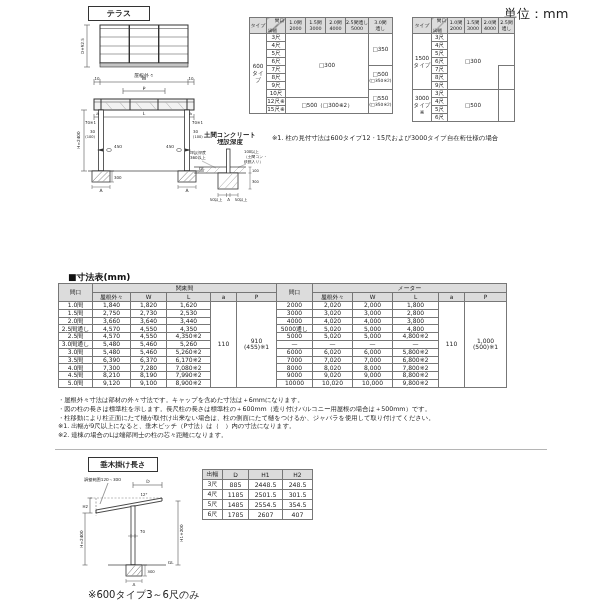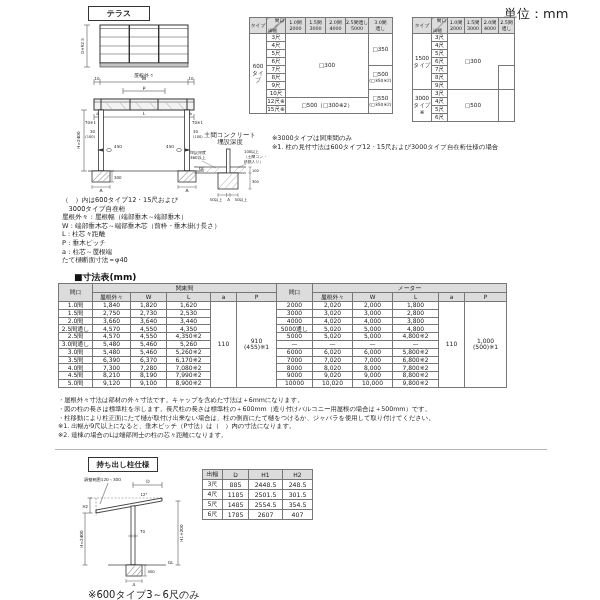--- a/index.html
+++ b/index.html
@@ -1,19 +1,19 @@
 <!DOCTYPE html>
 <html><head>
 <meta charset="utf-8">
 <style>
   html,body{margin:0;padding:0;background:#fff;}
   #page{position:relative;width:600px;height:600px;background:#fff;overflow:hidden;
         font-family:"DejaVu Sans","Liberation Sans",sans-serif;color:#222;}
   .abs{position:absolute;}
-  .bold{font-weight:normal;}
+  .bold{font-weight:bold;}
   .sec-title{font-size:9px;font-weight:bold;color:#111;}
   .unit{font-size:13px;}
   .titlebox{border:1px solid #333;text-align:center;font-weight:bold;background:#fff;}
   
   table.t{border-collapse:collapse;table-layout:fixed;background:#fff;}
   table.t td,table.t th{border:1px solid #777;padding:0;text-align:center;vertical-align:middle;
       font-weight:normal;overflow:hidden;white-space:nowrap;}
   .hd{background:#dcdcdc;}
   .ft{font-size:5.6px;}
   .ft th{font-size:4.8px;line-height:1.15;height:15px;}
@@ -331,36 +331,25 @@
     <tr>
           <td>5尺</td>
         </tr>
     <tr>
           <td>6尺</td>
         </tr>
   </tbody>
     </table>
 
   <div class="abs noteblock rnotes" style="left:272px;top:134px;">
-    <div>※3000タイプは関東間のみ</div>
     <div>※1. 柱の見付寸法は600タイプ12・15尺および3000タイプ自在桁仕様の場合</div>
   </div>
 
-  <div class="abs noteblock lnotes" style="left:62px;top:196px;">
-    <div>（　）内は600タイプ12・15尺および</div>
-    <div>　3000タイプ自在桁</div>
-    <div>屋根外々：屋根幅（端部垂木～端部垂木）</div>
-    <div>W：端部垂木芯～端部垂木芯（前枠・垂木掛け長さ）</div>
-    <div>L：柱芯々距離</div>
-    <div>P：垂木ピッチ</div>
-    <div>a：柱芯～屋根端</div>
-    <div>たて樋断面寸法＝φ40</div>
-  </div>
-
-  <div class="abs sec-title" style="left:74px;top:271px;text-align:right;">■寸法表(mm)</div>
+
+  <div class="abs sec-title" style="left:68px;top:271px;text-align:right;">■寸法表(mm)</div>
   <table class="t dimt abs" style="left:58px;top:283px;">
     <colgroup>
       <col style="width:34px">
         <col style="width:38px">
         <col style="width:36px">
         <col style="width:44px">
         <col style="width:26px">
         <col style="width:40px">
       <col style="width:36px">
         <col style="width:40px">
@@ -509,21 +498,21 @@
     <div>・屋根外々寸法は部材の外々寸法です。キャップを含めた寸法は＋6mmになります。</div>
     <div>・図の柱の長さは標準柱を示します。長尺柱の長さは標準柱の＋600mm（造り付けバルコニー用屋根の場合は＋500mm）です。</div>
     <div>・柱移動により柱正面にたて樋が取付け出来ない場合は、柱の側面にたて樋をつけるか、ジャバラを使用して取り付けてください。</div>
     <div>※1. 出幅が9尺以上になると、垂木ピッチ（P寸法）は（　）内の寸法になります。</div>
     <div>※2. 連棟の場合のLは端部同士の柱の芯々距離になります。</div>
   </div>
 
   <div class="abs hr" style="left:55px;top:449px;width:492px;"></div>
 
   <div class="abs titlebox" style="left:88px;top:457px;width:68px;height:13px;font-size:7.5px;line-height:13px;">
-    <span>持ち出し柱仕様</span>
+    <span>垂木掛け長さ</span>
   </div>
 
   <svg class="abs" style="left:78px;top:472px;" width="124" height="114" viewBox="0 0 124 114">
     <g stroke="#555" stroke-width="0.6" fill="none">
       <line x1="55" y1="13" x2="84" y2="13"></line>
         <line x1="55" y1="10" x2="55" y2="16"></line>
         <line x1="84" y1="10" x2="84" y2="16"></line>
       <line x1="12" y1="26" x2="12" y2="41"></line>
         <line x1="9.5" y1="26" x2="14.5" y2="26"></line>
         <line x1="9.5" y1="41" x2="14.5" y2="41"></line>

